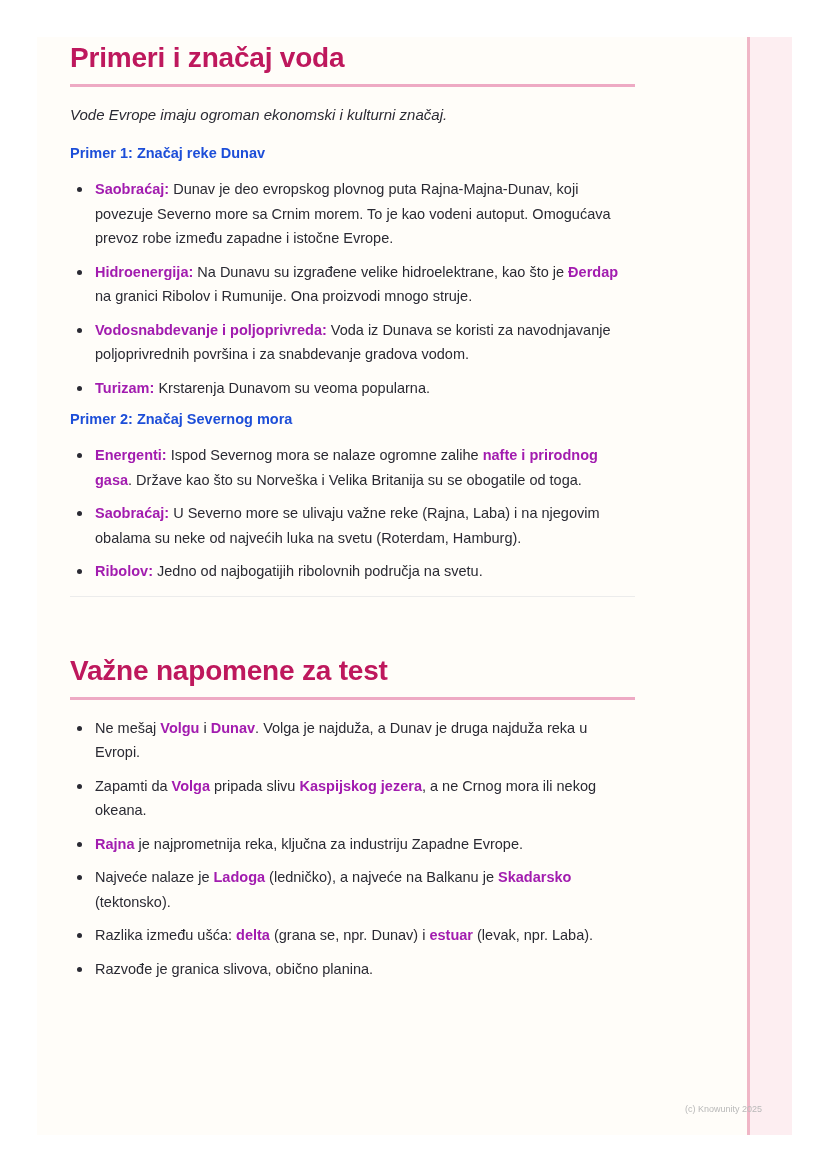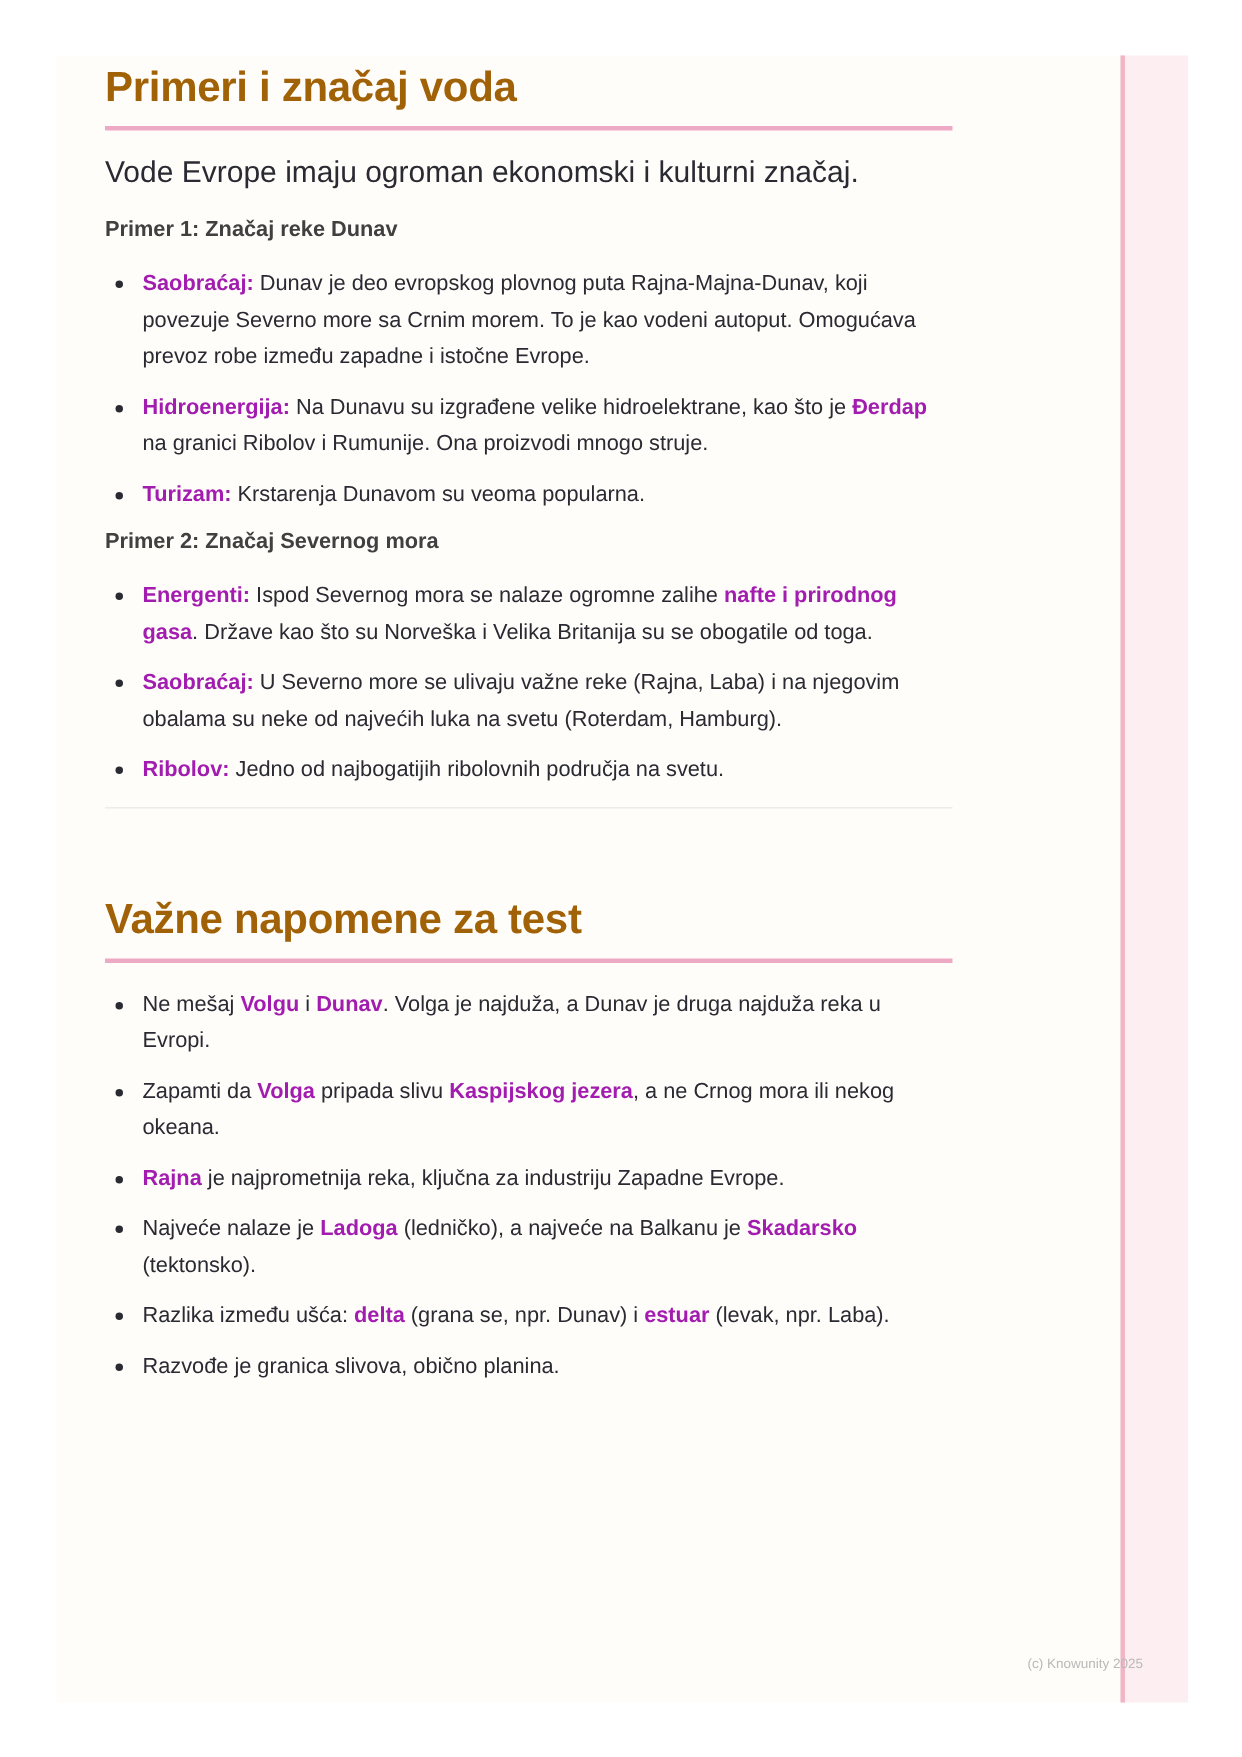--- a/index.html
+++ b/index.html
@@ -36,36 +36,37 @@
     .content {
       position: absolute;
       left: 70px;
       top: 38px;
       width: 565px;
     }
     h2.section-title {
       margin: 0;
       font-size: 28px;
       font-weight: bold;
-      color: #a16207;
+      color: #be185d;
       letter-spacing: -0.2px;
       line-height: 40px;
       padding-bottom: 6px;
       border-bottom: 3px solid #eeaac4;
     }
     p.intro {
       margin: 18px 0 0 0;
-      font-size: 20px;
+      font-size: 15px;
       line-height: 20px;
+      font-style: italic;
     }
     h3.subhead {
       margin: 18px 0 0 0;
       font-size: 14.5px;
       font-weight: bold;
-      color: #404040;
+      color: #1d4ed8;
       line-height: 20px;
     }
     ul.bullets {
       margin: 14px 0 0 0;
       padding: 0 0 0 25px;
       list-style: none;
     }
     ul.bullets li {
       position: relative;
       font-size: 14.5px;
@@ -115,20 +116,24 @@
       <li>
         <span class="dot"></span>
         <b>Saobraćaj:</b><span> Dunav je deo evropskog plovnog puta Rajna-Majna-Dunav, koji povezuje Severno more sa Crnim morem. To je kao vodeni autoput. Omogućava prevoz robe između zapadne i istočne Evrope.</span>
       </li>
       <li>
         <span class="dot"></span>
         <b>Hidroenergija:</b><span> Na Dunavu su izgrađene velike hidroelektrane, kao što je </span><b>Đerdap</b><span> na granici Ribolov i Rumunije. Ona proizvodi mnogo struje.</span>
       </li>
       <li>
         <span class="dot"></span>
+        <b>Vodosnabdevanje i poljoprivreda:</b><span> Voda iz Dunava se koristi za navodnjavanje poljoprivrednih površina i za snabdevanje gradova vodom.</span>
+      </li>
+      <li>
+        <span class="dot"></span>
         <b>Turizam:</b><span> Krstarenja Dunavom su veoma popularna.</span>
       </li>
     </ul>
 
     <h3 class="subhead" style="margin-top:8px;">Primer 2: Značaj Severnog mora</h3>
     <ul class="bullets">
       <li>
         <span class="dot"></span>
         <b>Energenti:</b><span> Ispod Severnog mora se nalaze ogromne zalihe </span><b>nafte i prirodnog gasa</b><span>. Države kao što su Norveška i Velika Britanija su se obogatile od toga.</span>
       </li>

